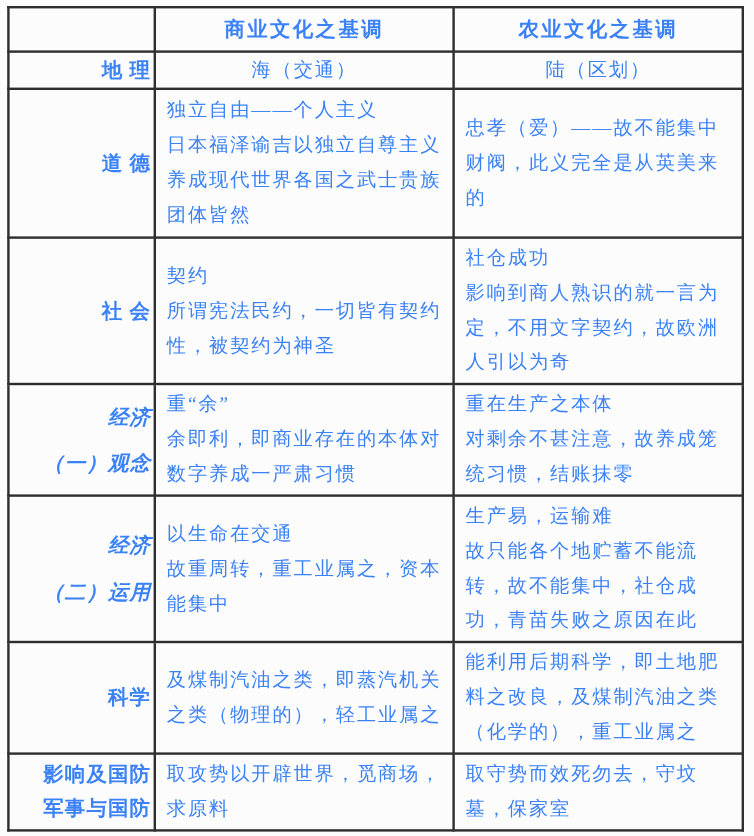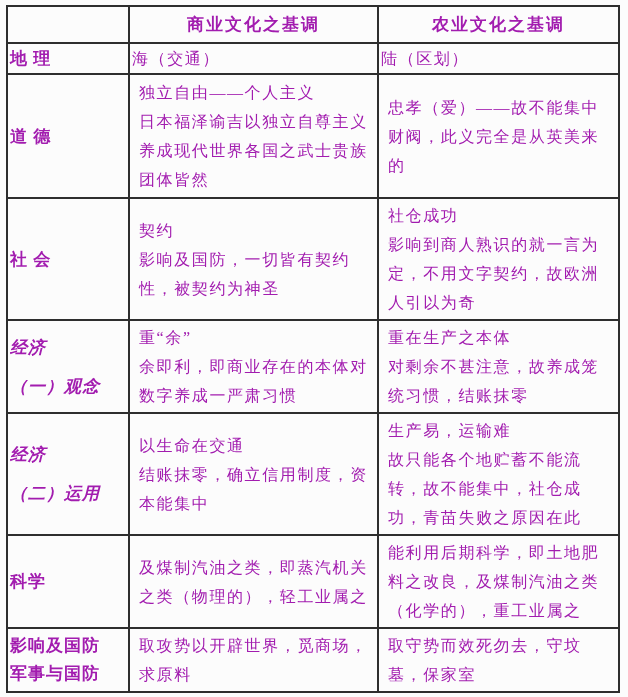--- a/index.html
+++ b/index.html
@@ -18,58 +18,59 @@
   table.cmp {
     border-collapse: collapse;
     table-layout: fixed;
     width: 612px;
     margin: 5px 0 0 6px;
     background: #fcfcfc;
   }
   table.cmp td {
     border: 2px solid #2e2e2e;
     vertical-align: middle;
-    color: #a21caf;
+    color: #3b82f6;
     overflow: hidden;
   }
   
   col.c-label { width: 122px; }
   col.c-comm  { width: 249px; }
   col.c-agri  { width: 241px; }
 
   
   td.hd {
     text-align: center;
     font-weight: bold;
     font-size: 17px;
     letter-spacing: 2px;
   }
 
   
   td.label {
-    text-align: left;
+    text-align: right;
     font-weight: bold;
     font-size: 17px;
     letter-spacing: 1px;
     padding: 0 2px;
   }
   td.label .lbl-line { line-height: 29px; }
   tr.h-jing1 td.label .lbl-line,
   tr.h-jing2 td.label .lbl-line { line-height: 39px; font-style: italic; }
   tr.h-yingxiang td.label .lbl-line { line-height: 28px; font-family: Liberation Serif, serif; }
 
   
   td.content {
     font-size: 16px;
     letter-spacing: 1.6px;
     line-height: 29px;
     padding: 2px 4px 2px 9px;
     text-align: left;
   }
   td.content.center {
+    text-align: center;
     padding: 0 2px;
   }
   td.content .para { margin: 0; }
 
   
   tr.h-header td    { height: 33px; }
   tr.h-dili td      { height: 25px; }
   tr.h-daode td     { height: 118px; }
   tr.h-guojia td    { height: 29px; }
   tr.h-shehui td    { height: 113px; }
@@ -122,21 +123,21 @@
       </td>
     </tr>
 
 
     <tr class="h-shehui">
       <td class="label">
         <div class="lbl-line">社 会</div>
       </td>
       <td class="content">
         <div class="para">契约</div>
-        <div class="para">影响及国防，一切皆有契约性，被契约为神圣</div>
+        <div class="para">所谓宪法民约，一切皆有契约性，被契约为神圣</div>
       </td>
       <td class="content">
         <div class="para">社仓成功</div>
         <div class="para">影响到商人熟识的就一言为定，不用文字契约，故欧洲人引以为奇</div>
       </td>
     </tr>
 
     <tr class="h-jing1">
       <td class="label">
         <div class="lbl-line">经济</div>
@@ -152,21 +153,21 @@
       </td>
     </tr>
 
     <tr class="h-jing2">
       <td class="label">
         <div class="lbl-line">经济</div>
         <div class="lbl-line">（二）运用</div>
       </td>
       <td class="content">
         <div class="para">以生命在交通</div>
-        <div class="para">结账抹零，确立信用制度，资本能集中</div>
+        <div class="para">故重周转，重工业属之，资本能集中</div>
       </td>
       <td class="content">
         <div class="para">生产易，运输难</div>
         <div class="para">故只能各个地贮蓄不能流转，故不能集中，社仓成功，青苗失败之原因在此</div>
       </td>
     </tr>
 
     <tr class="h-kexue">
       <td class="label">
         <div class="lbl-line">科学</div>

